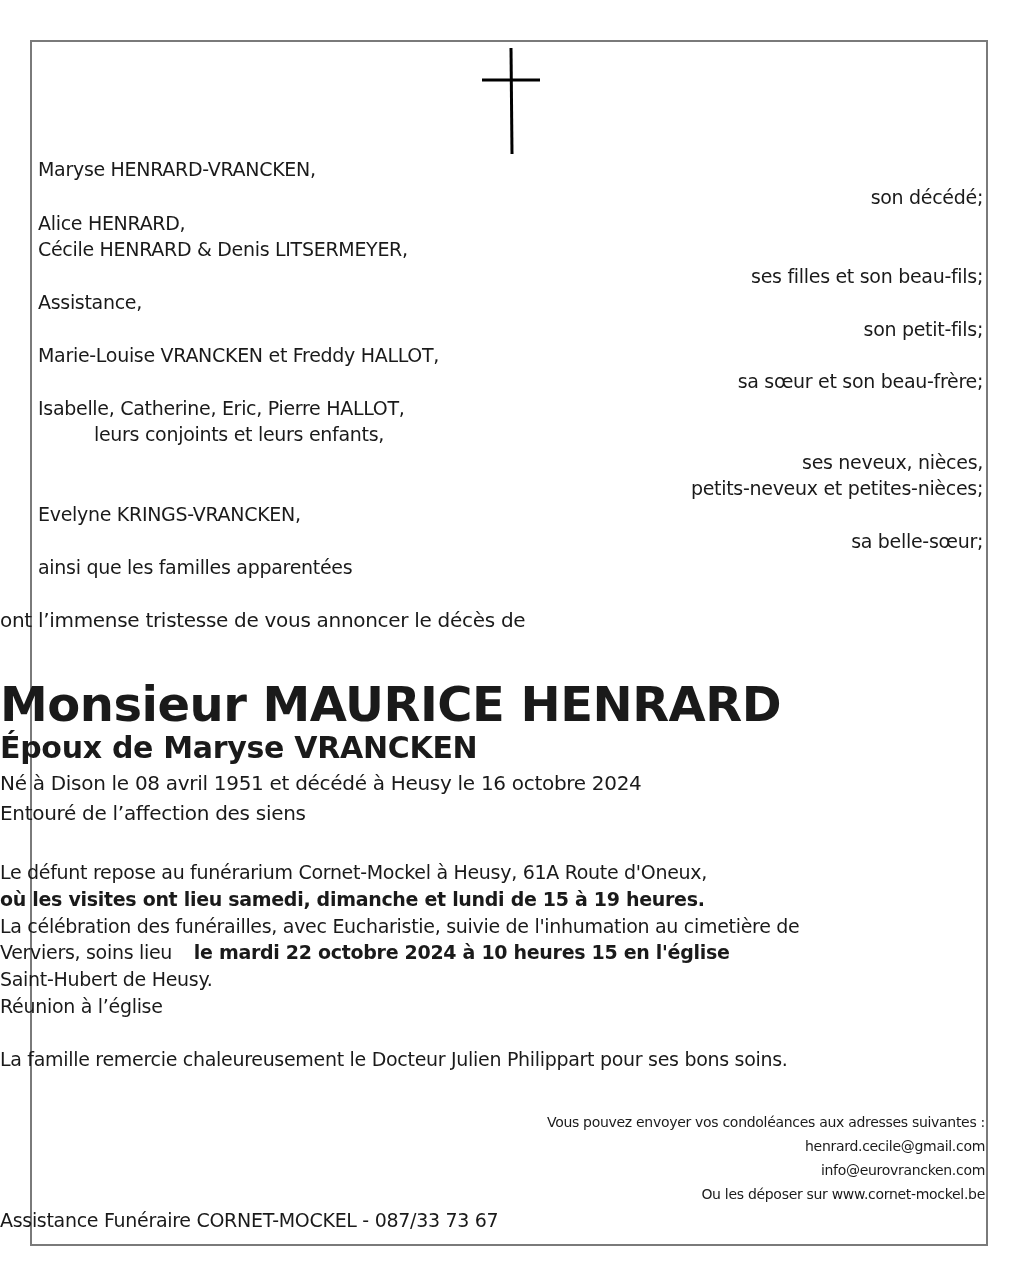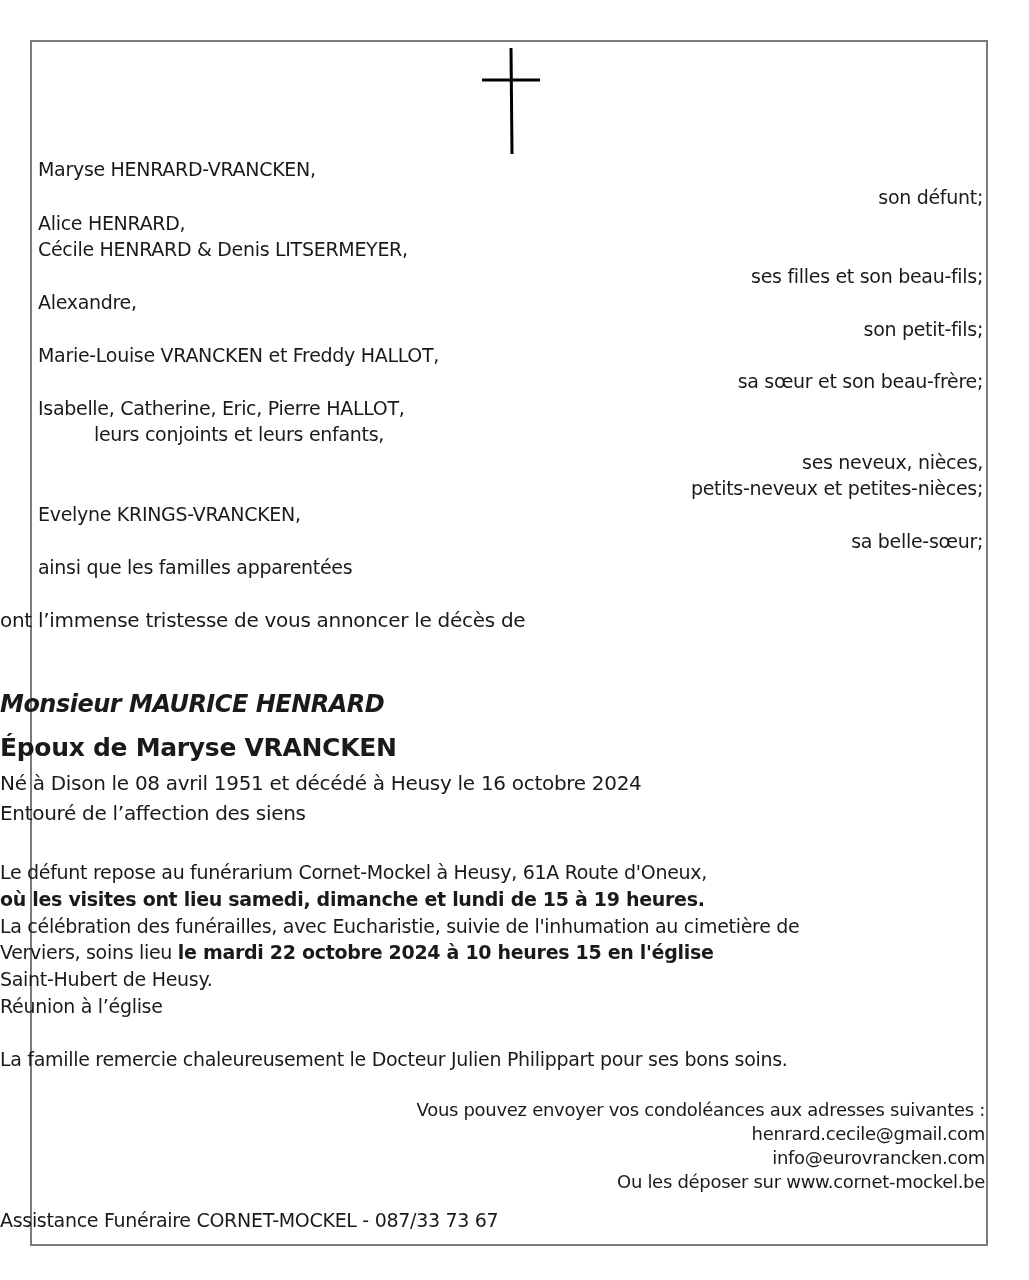--- a/index.html
+++ b/index.html
@@ -5,42 +5,42 @@
   html, body { margin: 0; padding: 0; background: #ffffff; }
   body { width: 1029px; height: 1280px; position: relative; overflow: hidden;
          font-family: "DejaVu Sans", sans-serif; color: #1a1a1a; }
   .frame { position: absolute; left: 30px; top: 40px; width: 958px; height: 1206px;
            border: 2px solid #7a7a7a; box-sizing: border-box; }
   .cross { position: absolute; left: 480px; top: 46px; width: 62px; height: 110px; }
   .line { position: absolute; font-size: 19px; line-height: 24px; white-space: nowrap; letter-spacing: -0.3px; text-align: right; }
   .l { left: 38px; }
   .r { right: 46px; text-align: right; }
   .c { left: 30px; width: 960px; text-align: left; }
-  .title { font-weight: bold; font-size: 24px; line-height: 44px; letter-spacing: -0.5px; font-style: italic; }
-  .subtitle { font-weight: bold; font-size: 25px; line-height: 30px; letter-spacing: -0.3px; }
+  .title { font-weight: bold; font-size: 48px; line-height: 44px; letter-spacing: -0.5px; }
+  .subtitle { font-weight: bold; font-size: 30px; line-height: 30px; letter-spacing: -0.3px; }
   .big { font-size: 20px; }
-  b { font-weight: bold; }
-  .small { font-size: 18px; }
+  b { font-weight: bold; margin-left: 16px; }
+  .small { font-size: 14px; margin-top: 12px; }
 </style>
 </head>
 <body>
 
 <div class="frame"></div>
 
 <svg class="cross" viewBox="0 0 62 110">
   <line x1="31" y1="2" x2="32" y2="108" stroke="#000" stroke-width="3"></line>
   <line x1="2" y1="34" x2="60" y2="34" stroke="#000" stroke-width="3"></line>
 </svg>
 
 <div class="line l" style="top:157px">Maryse HENRARD-VRANCKEN,</div>
-<div class="line r" style="top:185px">son défunt;</div>
+<div class="line r" style="top:185px">son décédé;</div>
 <div class="line l" style="top:211px">Alice HENRARD,</div>
 <div class="line l" style="top:237px">Cécile HENRARD &amp; Denis LITSERMEYER,</div>
 <div class="line r" style="top:264px">ses filles et son beau-fils;</div>
-<div class="line l" style="top:290px">Alexandre,</div>
+<div class="line l" style="top:290px">Assistance,</div>
 <div class="line r" style="top:317px">son petit-fils;</div>
 <div class="line l" style="top:343px">Marie-Louise VRANCKEN et Freddy HALLOT,</div>
 <div class="line r" style="top:369px">sa sœur et son beau-frère;</div>
 <div class="line l" style="top:396px">Isabelle, Catherine, Eric, Pierre HALLOT,</div>
 <div class="line l" style="top:422px; left:94px">leurs conjoints et leurs enfants,</div>
 <div class="line r" style="top:450px">ses neveux, nièces,</div>
 <div class="line r" style="top:476px">petits-neveux et petites-nièces;</div>
 <div class="line l" style="top:502px">Evelyne  KRINGS-VRANCKEN,</div>
 <div class="line r" style="top:529px">sa belle-sœur;</div>
 <div class="line l" style="top:555px">ainsi que les familles apparentées</div>

